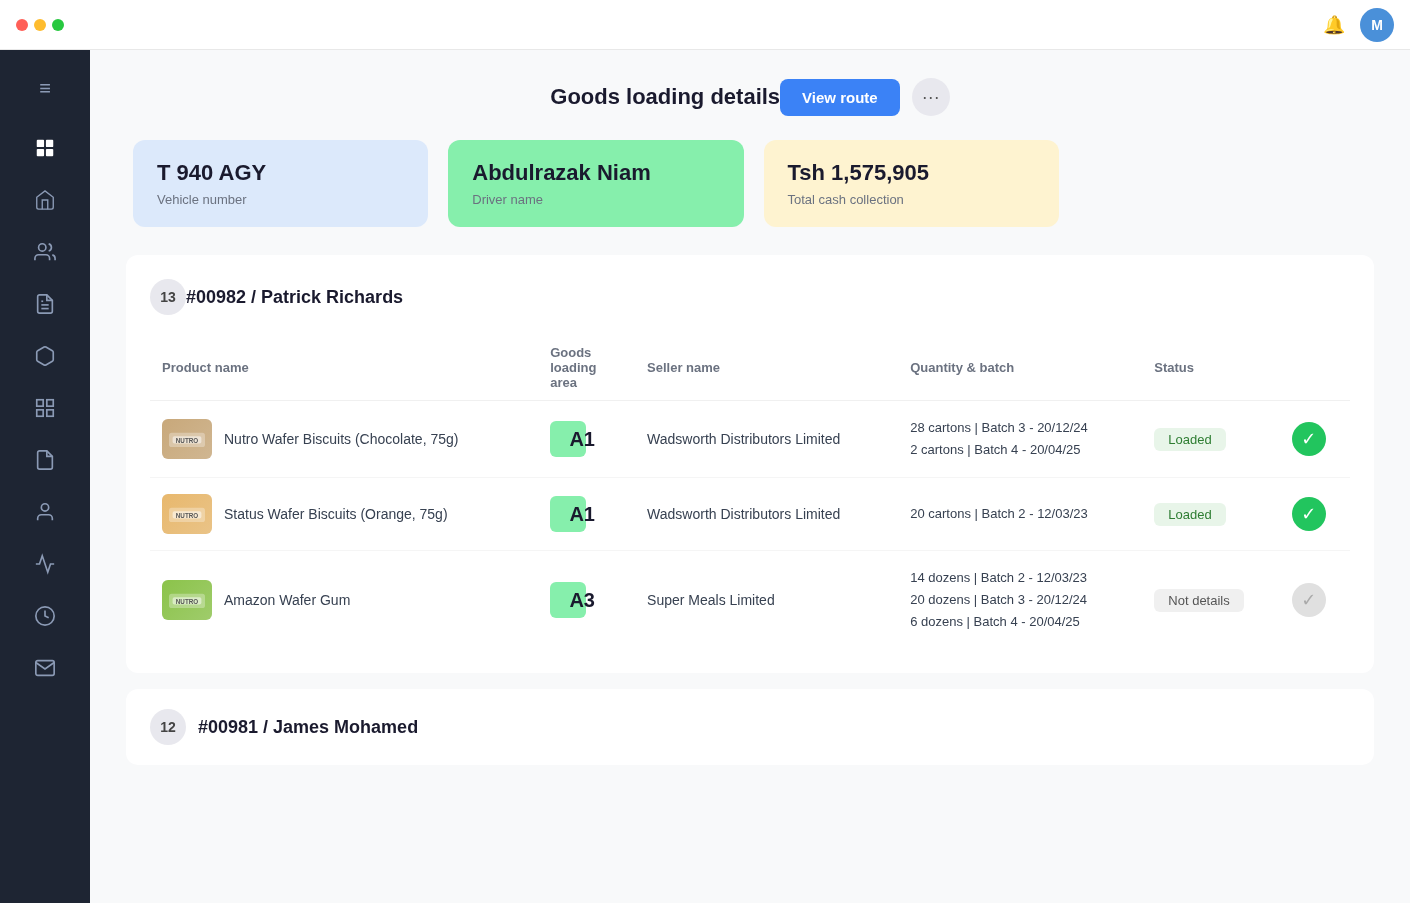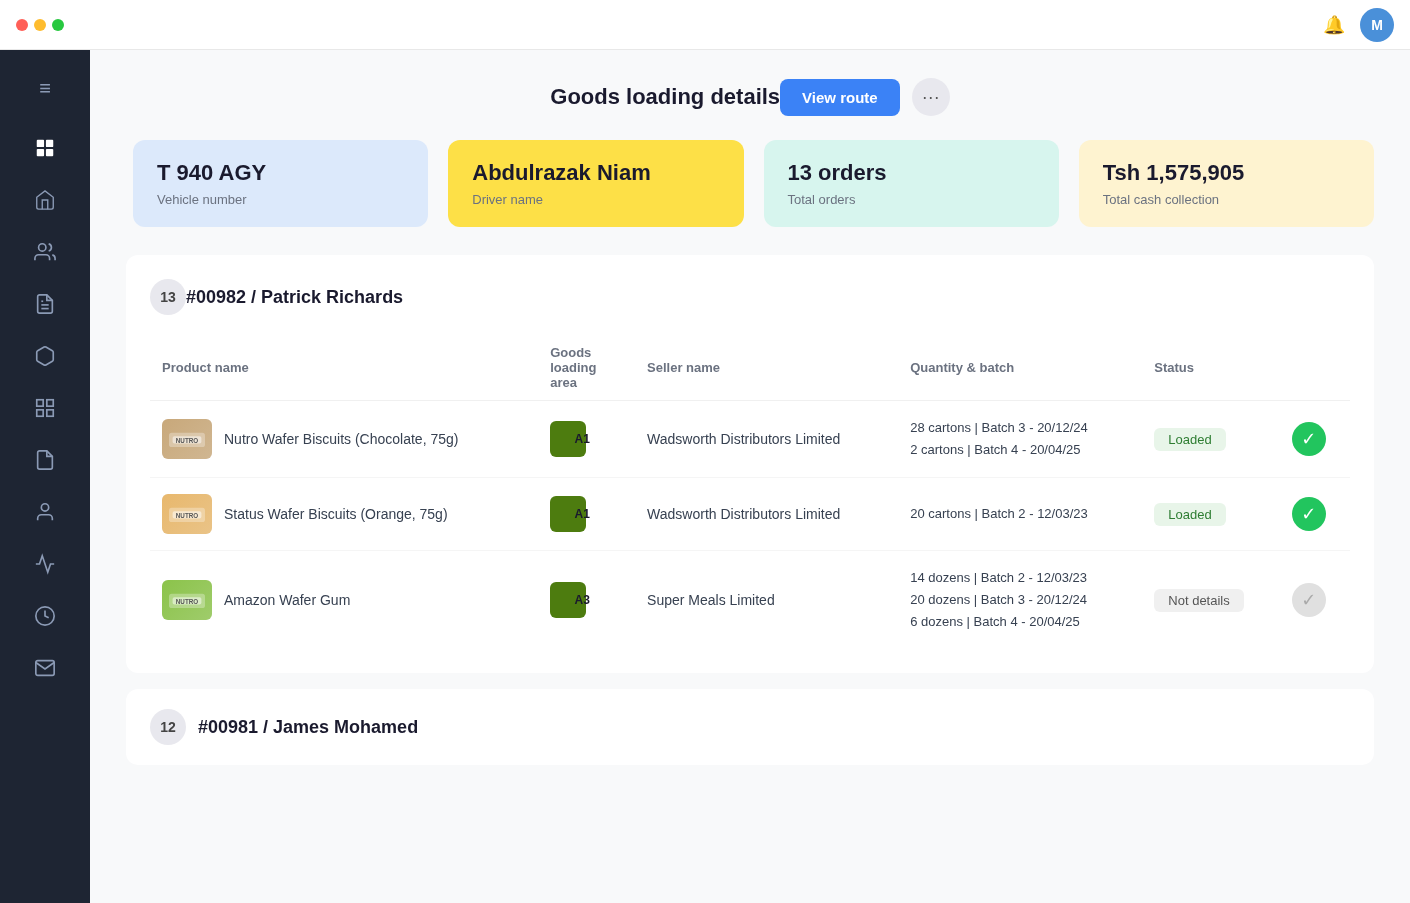--- a/index.html
+++ b/index.html
@@ -102,21 +102,21 @@
       grid-template-columns: repeat(4, 1fr);
       gap: 20px;
       margin-bottom: 28px;
       padding-left: 7px;
     }
     .stat-card {
       border-radius: 12px;
       padding: 20px 24px;
     }
     .stat-card-blue { background: #dce9fb; }
-    .stat-card-cyan { background: #fde047; }
+    .stat-card-cyan { background: #86efac; }
     .stat-card-green { background: #d7f5ee; }
     .stat-card-yellow { background: #fef3d0; }
     .stat-value { font-size: 22px; font-weight: 700; color: #1a1a2e; margin-bottom: 6px; }
     .stat-label { font-size: 13px; color: #6b7280; }
 
     
     .order-section {
       background: #fff;
       border-radius: 12px;
       padding: 24px;
@@ -171,24 +171,24 @@
       width: 100%; height: 100%;
       background: linear-gradient(135deg, #e8e0d0, #d4c4a0);
       display: flex; align-items: center; justify-content: center;
       font-size: 10px; color: #888; font-weight: 600;
     }
 
     .area-badge {
       display: inline-flex; align-items: center; justify-content: center;
       width: 36px; height: 36px;
       border-radius: 6px;
-      background: #4d7c0f;
+      background: #86efac;
       color: #1a1a2e;
       font-weight: 700;
-      font-size: 12px;
+      font-size: 20px;
       padding-left: 28px;
     }
 
     .batch-info { font-size: 13px; color: #374151; line-height: 1.7; }
 
     .status-badge {
       display: inline-block;
       padding: 4px 14px;
       border-radius: 6px;
       font-size: 13px;
@@ -329,24 +329,20 @@
     </div>
 
     <div class="stats-row">
       <div class="stat-card stat-card-blue">
         <div class="stat-value">T 940 AGY</div>
         <div class="stat-label">Vehicle number</div>
       </div>
       <div class="stat-card stat-card-cyan">
         <div class="stat-value">Abdulrazak Niam</div>
         <div class="stat-label">Driver name</div>
-      </div>
-      <div class="stat-card stat-card-green">
-        <div class="stat-value">13 orders</div>
-        <div class="stat-label">Total orders</div>
       </div>
       <div class="stat-card stat-card-yellow">
         <div class="stat-value">Tsh 1,575,905</div>
         <div class="stat-label">Total cash collection</div>
       </div>
     </div>
 
     <div class="order-section">
       <div class="order-header">
         <div class="order-number-badge">13</div>

